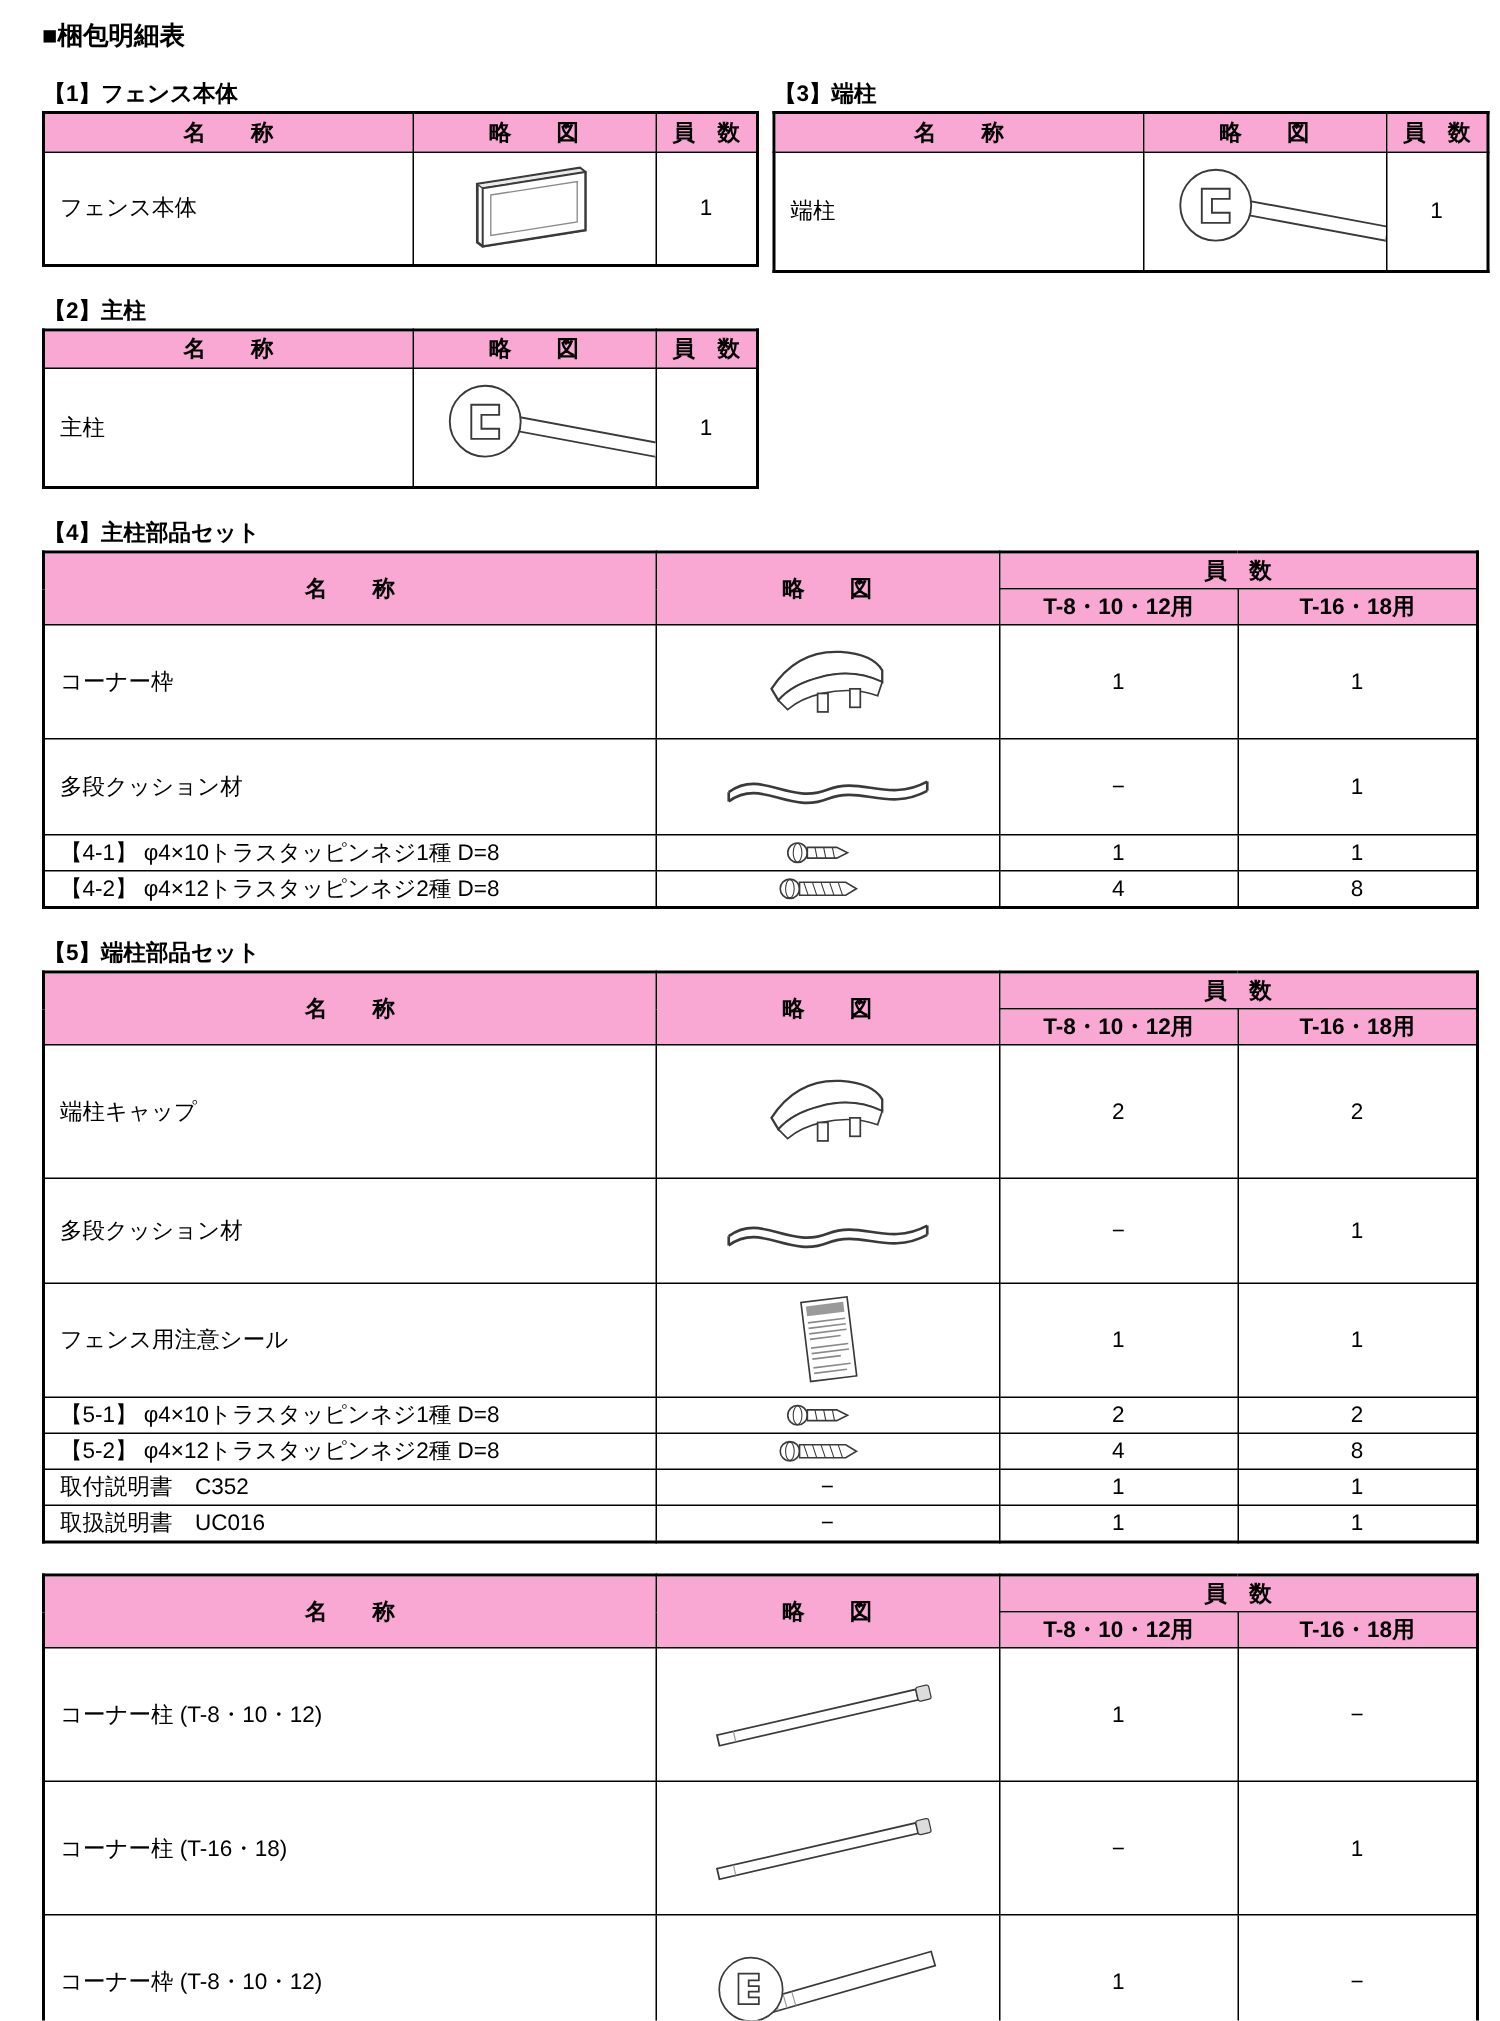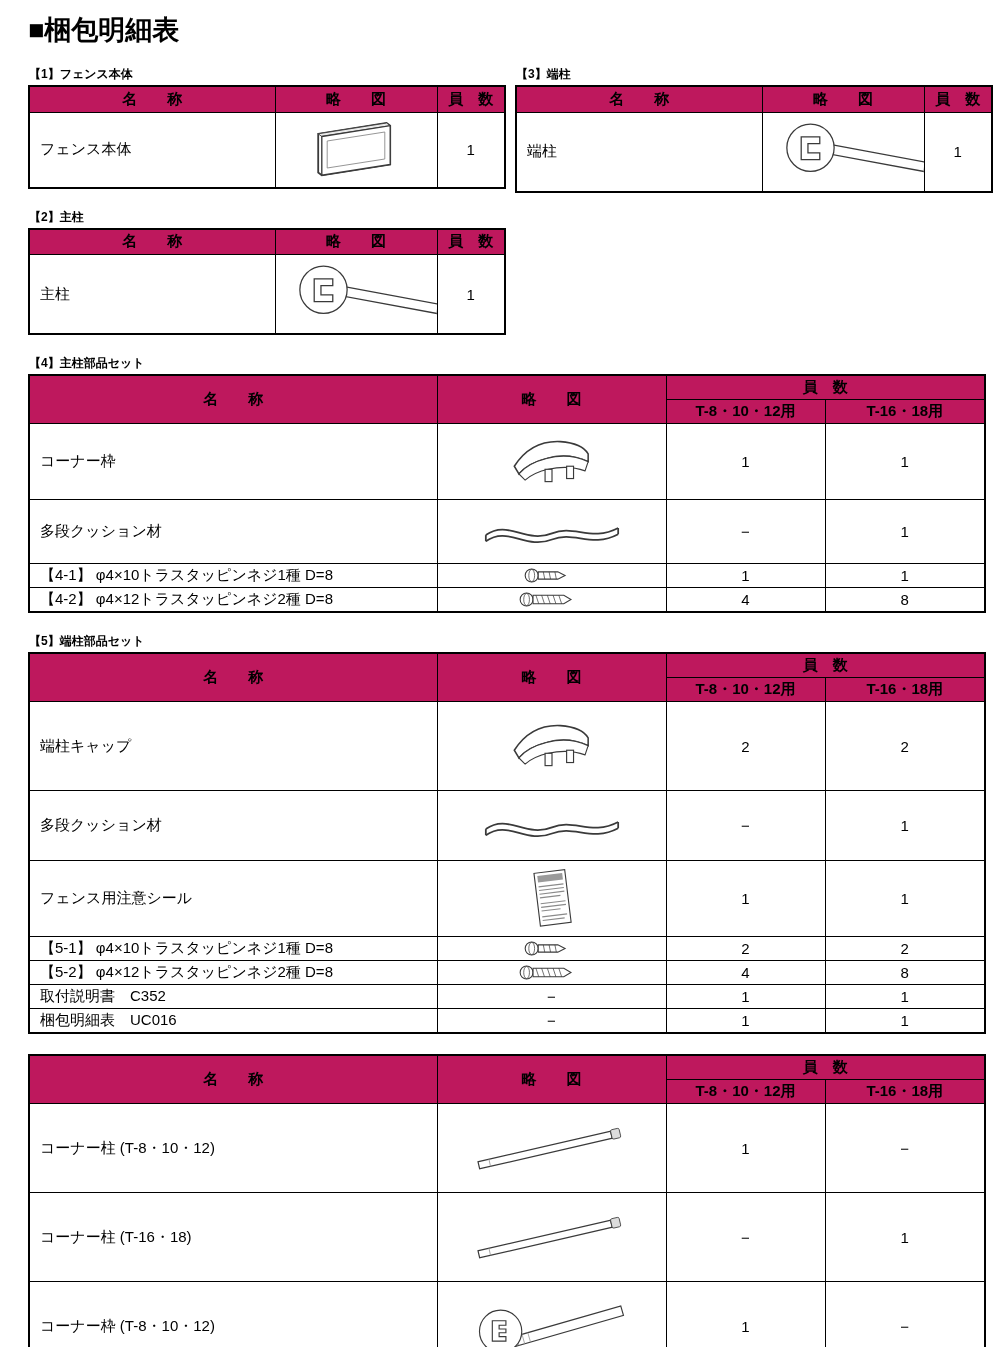--- a/index.html
+++ b/index.html
@@ -1,26 +1,26 @@
 <!DOCTYPE html>
 <html><head>
 <meta charset="utf-8">
 <style>
   html,body{margin:0;padding:0;background:#fff;}
   body{width:1000px;font-family:"Liberation Sans","DejaVu Sans",sans-serif;color:#000;}
   .page{width:1000px;height:1347px;box-sizing:border-box;padding:12px 8px 8px 28px;overflow:hidden;}
-  .doc-title{font-size:27px;font-weight:bold;margin:0 0 18px 0;}
-  .caption{font-size:12px;font-weight:bold;margin:0 0 2px 1px;}
+  .doc-title{font-size:17px;font-weight:bold;margin:0 0 18px 0;}
+  .caption{font-size:15px;font-weight:bold;margin:0 0 2px 1px;}
   .section{margin-top:20px;}
   .top-row{display:flex;gap:9px;align-items:flex-start;}
   .col-left{flex:0 0 auto;}
   .col-right{flex:0 0 auto;}
   table.tbl{border-collapse:collapse;table-layout:fixed;border:2px solid #000;}
   .tbl th,.tbl td{border:1px solid #000;overflow:hidden;}
-  .tbl th{background:#be185d;font-size:15px;font-weight:bold;text-align:center;padding:2px 0;}
+  .tbl th{background:#f9a8d4;font-size:15px;font-weight:bold;text-align:center;padding:2px 0;}
   .tbl td{font-size:15px;}
   .small-tbl{width:476px;}
   .big-tbl{width:956px;}
   .small-tbl col.c1{width:246px;}
   .small-tbl col.c2{width:162px;}
   .small-tbl col.c3{width:68px;}
   .big-tbl col.c1{width:408px;}
   .big-tbl col.c2{width:229px;}
   .big-tbl col.c3{width:159px;}
   .big-tbl col.c4{width:160px;}
@@ -357,21 +357,21 @@
           <td class="qty-cell">4</td>
           <td class="qty-cell">8</td>
         </tr>
         <tr class="r-h23">
           <td class="name-cell">取付説明書　C352</td>
           <td class="sketch-cell">−</td>
           <td class="qty-cell">1</td>
           <td class="qty-cell">1</td>
         </tr>
         <tr class="r-h23">
-          <td class="name-cell">梱包明細表　UC016</td>
+          <td class="name-cell">取扱説明書　UC016</td>
           <td class="sketch-cell">−</td>
           <td class="qty-cell">1</td>
           <td class="qty-cell">1</td>
         </tr>
       </tbody>
     </table>
   </div>
 
   <div class="section">
     <table class="tbl big-tbl">

